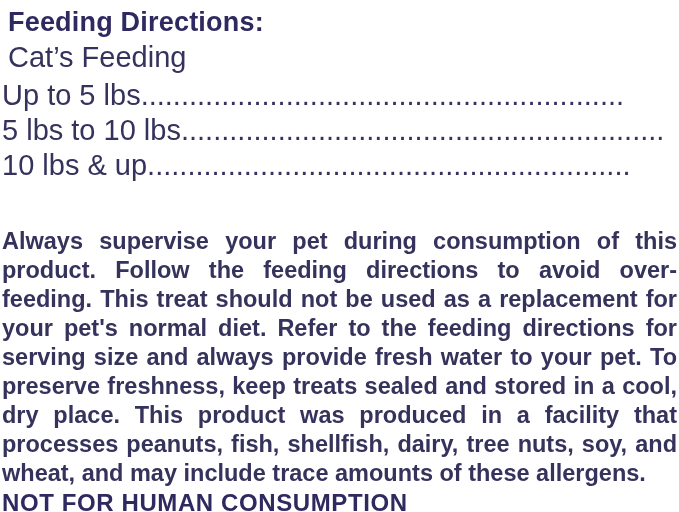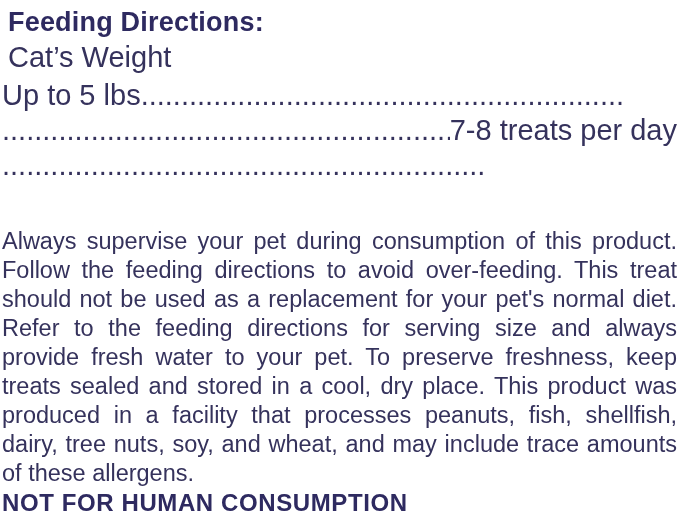--- a/index.html
+++ b/index.html
@@ -56,48 +56,50 @@
     white-space: nowrap;
     min-width: 0;
   }
   .notice-paragraph {
     margin-top: 44px;
     padding: 0 2px;
     font-size: 23.5px;
     line-height: 29px;
     text-align: justify;
     text-justify: inter-word;
+    font-weight: bold;
   }
   .warning {
     padding: 1px 2px 0 2px;
     font-size: 24px;
     font-weight: 700;
     letter-spacing: 0.6px;
     color: var(--heading, #2e2a60);
   }
 </style>
 </head>
 <body>
 
 <div class="label-sheet">
 
   <div class="title">Feeding Directions:</div>
 
-  <div class="subtitle">Cat’s Weight</div>
+  <div class="subtitle">Cat’s Feeding</div>
 
   <div class="feed-rows">
     <div class="feed-row">
       <span class="row-label">Up to 5 lbs</span>
       <span class="leader">............................................................</span>
     </div>
     <div class="feed-row">
+      <span class="row-label">5 lbs to 10 lbs</span>
       <span class="leader">............................................................</span>
-      <span class="row-value">7-8 treats per day</span>
     </div>
     <div class="feed-row">
+      <span class="row-label">10 lbs &amp; up</span>
       <span class="leader">............................................................</span>
     </div>
   </div>
 
   <div class="notice-paragraph">Always supervise your pet during consumption of this product. Follow the feeding directions to avoid over-feeding. This treat should not be used as a replacement for your pet's normal diet. Refer to the feeding directions for serving size and always provide fresh water to your pet. To preserve freshness, keep treats sealed and stored in a cool, dry place. This product was produced in a facility that processes peanuts, fish, shellfish, dairy, tree nuts, soy, and wheat, and may include trace amounts of these allergens.</div>
 
   <div class="warning">NOT FOR HUMAN CONSUMPTION</div>
 
 </div>
 

